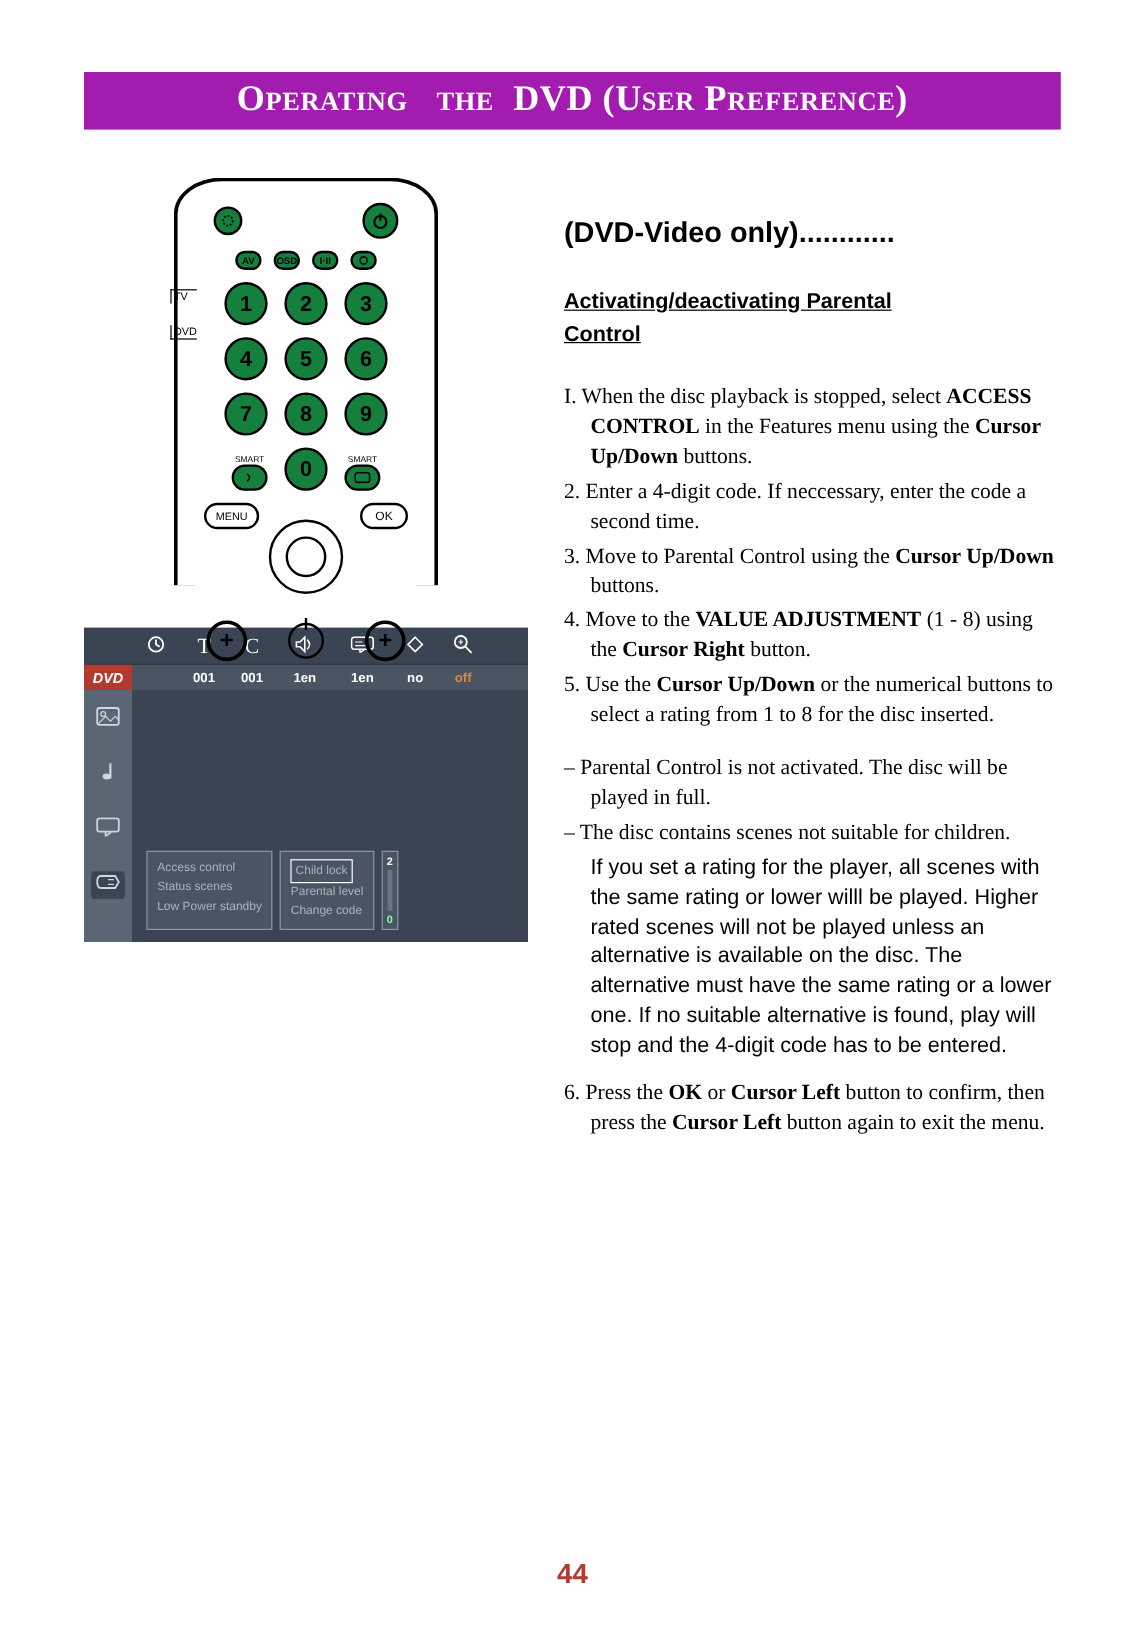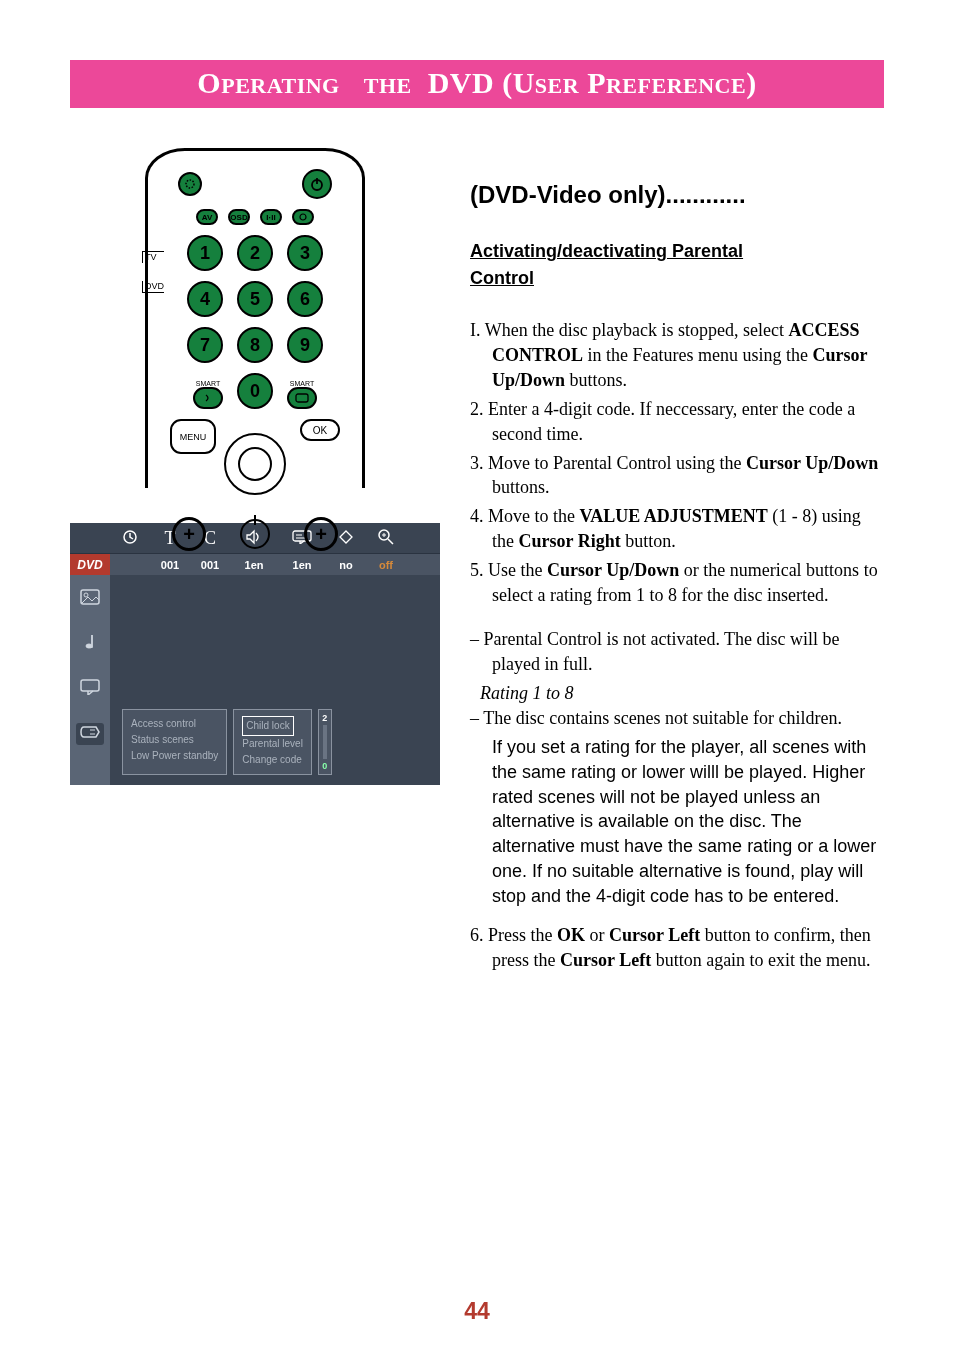--- a/index.html
+++ b/index.html
@@ -10,21 +10,21 @@
     font-family: Arial, Helvetica, sans-serif;
     width: 954px;
   }
   .page {
     width: 954px;
     min-height: 1355px;
     padding: 60px 70px 30px 70px;
     position: relative;
   }
   .header-bar {
-    background: #ec4899;
+    background: #a21caf;
     color: #ffffff;
     text-align: center;
     padding: 6px 0 8px 0;
     font-family: Georgia, 'Times New Roman', serif;
     margin-bottom: 40px;
   }
   .header-bar .main-title {
     font-size: 30px;
     font-weight: bold;
     letter-spacing: 0.5px;
@@ -79,21 +79,21 @@
     font-size: 13px;
     font-weight: bold;
     background: #15803d;
   }
   .rbtn.sm { width: 22px; height: 16px; border-radius: 10px; font-size: 8px; }
   .rbtn.med { width: 36px; height: 36px; font-size: 18px; }
   .rbtn.smc { width:24px; height:24px; }
   .side-label {
     position: absolute;
     left: -6px;
-    top: 100px;
+    top: 90px;
     font-size: 9px;
     color: #000;
   }
   .side-label .tv { border-left:1px solid #000; border-top:1px solid #000; padding-left:2px; height:12px; }
   .side-label .dvd { border-left:1px solid #000; border-bottom:1px solid #000; padding-left:2px; margin-top:18px; height:12px; }
   .smart-lbl { font-size: 7px; text-align:center; }
   .joystick {
     position: relative;
     width: 130px;
     height: 90px;
@@ -102,21 +102,21 @@
   .joystick .ring {
     position:absolute; left:50%; top:50%; transform:translate(-50%,-50%);
     width:62px; height:62px; border:2px solid #000; border-radius:50%;
   }
   .joystick .inner {
     position:absolute; left:50%; top:50%; transform:translate(-50%,-50%);
     width:34px; height:34px; border:2px solid #000; border-radius:50%;
   }
   .joystick .menu {
     position:absolute; left:-20px; top:0;
-    width:46px; height:35px; border:2px solid #000; border-radius:11px;
+    width:46px; height:22px; border:2px solid #000; border-radius:11px;
     font-size:9px; display:flex; align-items:center; justify-content:center;
   }
   .joystick .ok {
     position:absolute; right:-20px; top:0;
     width:40px; height:22px; border:2px solid #000; border-radius:11px;
     font-size:10px; display:flex; align-items:center; justify-content:center;
   }
   .bottom-circles {
     display:flex; justify-content:space-between; align-items:center;
     padding: 0 4px; margin-top: 8px;
@@ -473,21 +473,20 @@
       <ol class="steps">
         <li>I.  When the disc playback is stopped, select <b>ACCESS CONTROL</b> in the Features menu using the <b>Cursor Up/Down</b> buttons.</li>
         <li>2. Enter a 4-digit code. If neccessary, enter the code a second time.</li>
         <li>3. Move to Parental Control using the <b>Cursor Up/Down</b> buttons.</li>
         <li>4. Move to the <b>VALUE ADJUSTMENT</b> (1 - 8) using the <b>Cursor Right</b> button.</li>
         <li>5. Use the <b>Cursor Up/Down</b> or the numerical buttons to select a rating from 1 to 8 for the disc inserted.</li>
       </ol>
 
       <div class="dash-item">–  Parental Control is not activated. The disc will be played in full.</div>
 
-      <div class="italic-note">Rating 1 to 8</div>
       <div class="dash-item">–  The disc contains scenes not suitable for children.</div>
       <div class="para">If you set a rating for the player, all scenes with the same rating or lower willl be played. Higher rated scenes will not be played unless an alternative is available on the disc. The alternative must have the same rating or a lower one. If no suitable alternative is found, play will stop and the 4-digit code has to be entered.</div>
 
       <ol class="steps">
         <li>6. Press the <b>OK</b> or <b>Cursor Left</b> button to confirm, then press the <b>Cursor Left</b> button again to exit the menu.</li>
       </ol>
     </div>
   </div>
 
   <div class="page-number">44</div>

